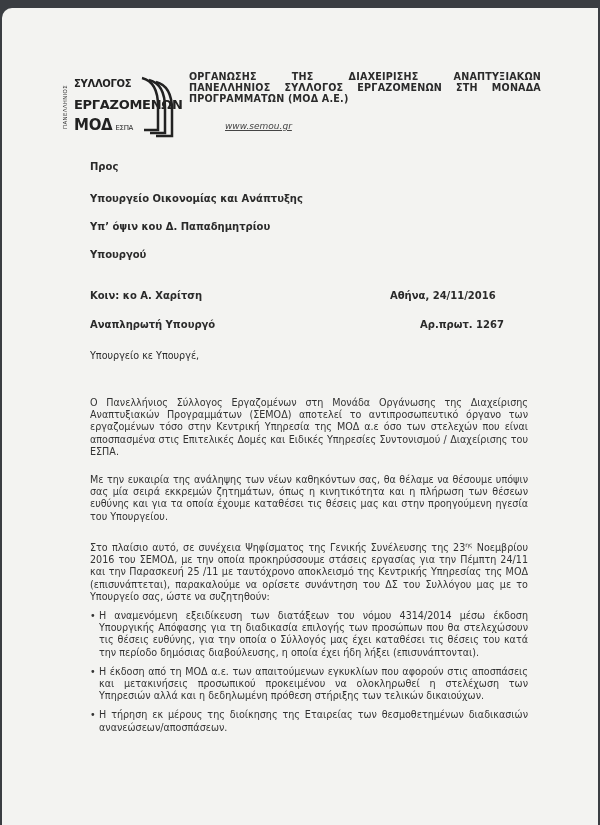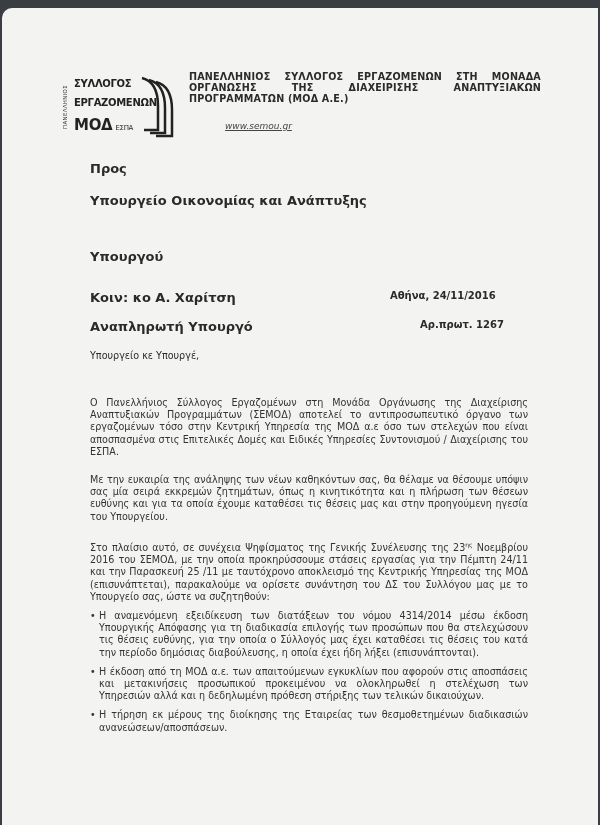--- a/index.html
+++ b/index.html
@@ -20,36 +20,36 @@
   .logo .vert {
     position: absolute; left: -2px; top: 0; height: 62px; width: 10px;
     writing-mode: vertical-rl; transform: rotate(180deg);
     font-size: 5.5px; letter-spacing: 0.3px; color: #444; text-align: center;
   }
   .logo .l1, .logo .l2, .logo .l3 {
     position: absolute; left: 10px; font-family: "DejaVu Sans", sans-serif;
     font-weight: bold; color: #222; letter-spacing: -0.3px;
   }
   .logo .l1 { top: 2px; font-size: 10px; }
-  .logo .l2 { top: 21px; font-size: 10px; }
+  .logo .l2 { top: 21px; font-size: 13px; }
   .logo .l3 { top: 40px; font-size: 15px; }
   .logo .espa { font-size: 7px; font-weight: normal; margin-left: 3px; text-align: right; }
   .logo svg { position: absolute; left: 76px; top: 0; }
   .head-title {
     position: absolute; left: 187px; top: 63px; width: 352px;
     font-size: 9.6px; font-weight: bold; line-height: 11px; color: #2b2b2b;
     text-align: justify; text-align-last: justify; letter-spacing: 0.2px;
   }
   .head-title div.last { text-align-last: left; }
   .website {
     position: absolute; left: 187px; top: 113px;
     font-size: 9px; font-style: italic; text-decoration: underline; color: #444; margin-left: 36px;
   }
   .addr {
-    position: absolute; left: 88px; font-size: 13px; font-weight: bold; color: #2a2a2a;
+    position: absolute; left: 88px; font-size: 10px; font-weight: bold; color: #2a2a2a;
   }
   .right {
     position: absolute; font-size: 10px; font-weight: bold; color: #2a2a2a;
   }
   .greeting {
     position: absolute; left: 88px; top: 406px; font-size: 9.6px;
   }
   .body {
     position: absolute; left: 88px; width: 438px; font-size: 9.6px; line-height: 12.2px;
     text-align: justify; color: #333;
@@ -71,28 +71,29 @@
     <div class="l2">ΕΡΓΑΖΟΜΕΝΩΝ</div>
     <div class="l3"><span>ΜΟΔ</span><span class="espa">ΕΣΠΑ</span></div>
     <svg width="38" height="62" viewBox="0 0 38 62">
       <path d="M2 2 Q18 6 18 30 L18 54 L4 54" fill="none" stroke="#222" stroke-width="2.5"></path>
       <path d="M9 4 Q25 8 25 32 L25 57 L10 57" fill="none" stroke="#222" stroke-width="2.5"></path>
       <path d="M16 6 Q32 10 32 34 L32 60 L16 60" fill="none" stroke="#222" stroke-width="2.5"></path>
     </svg>
   </div>
 
   <div class="head-title">
+    <div>ΟΡΓΑΝΩΣΗΣ ΤΗΣ ΔΙΑΧΕΙΡΙΣΗΣ ΑΝΑΠΤΥΞΙΑΚΩΝ</div>
     <div>ΠΑΝΕΛΛΗΝΙΟΣ ΣΥΛΛΟΓΟΣ ΕΡΓΑΖΟΜΕΝΩΝ ΣΤΗ ΜΟΝΑΔΑ</div>
-    <div>ΟΡΓΑΝΩΣΗΣ ΤΗΣ ΔΙΑΧΕΙΡΙΣΗΣ ΑΝΑΠΤΥΞΙΑΚΩΝ</div>
     <div class="last">ΠΡΟΓΡΑΜΜΑΤΩΝ (ΜΟΔ Α.Ε.)</div>
   </div>
   <div class="website">www.semou.gr</div>
 
   <div class="addr" style="top:153px">Προς</div>
   <div class="addr" style="top:185px">Υπουργείο Οικονομίας και Ανάπτυξης</div>
+  <div class="addr" style="top:213px">Υπ’ όψιν κου Δ. Παπαδημητρίου</div>
   <div class="addr" style="top:241px">Υπουργού</div>
 
   <div class="addr" style="top:282px">Κοιν: κο Α. Χαρίτση</div>
   <div class="addr" style="top:311px">Αναπληρωτή Υπουργό</div>
 
   <div class="right" style="top:282px; left:388px">Αθήνα, 24/11/2016</div>
   <div class="right" style="top:311px; left:418px">Αρ.πρωτ. 1267</div>
 
   <div class="greeting" style="top:342px">Υπουργείο κε Υπουργέ,</div>
 

